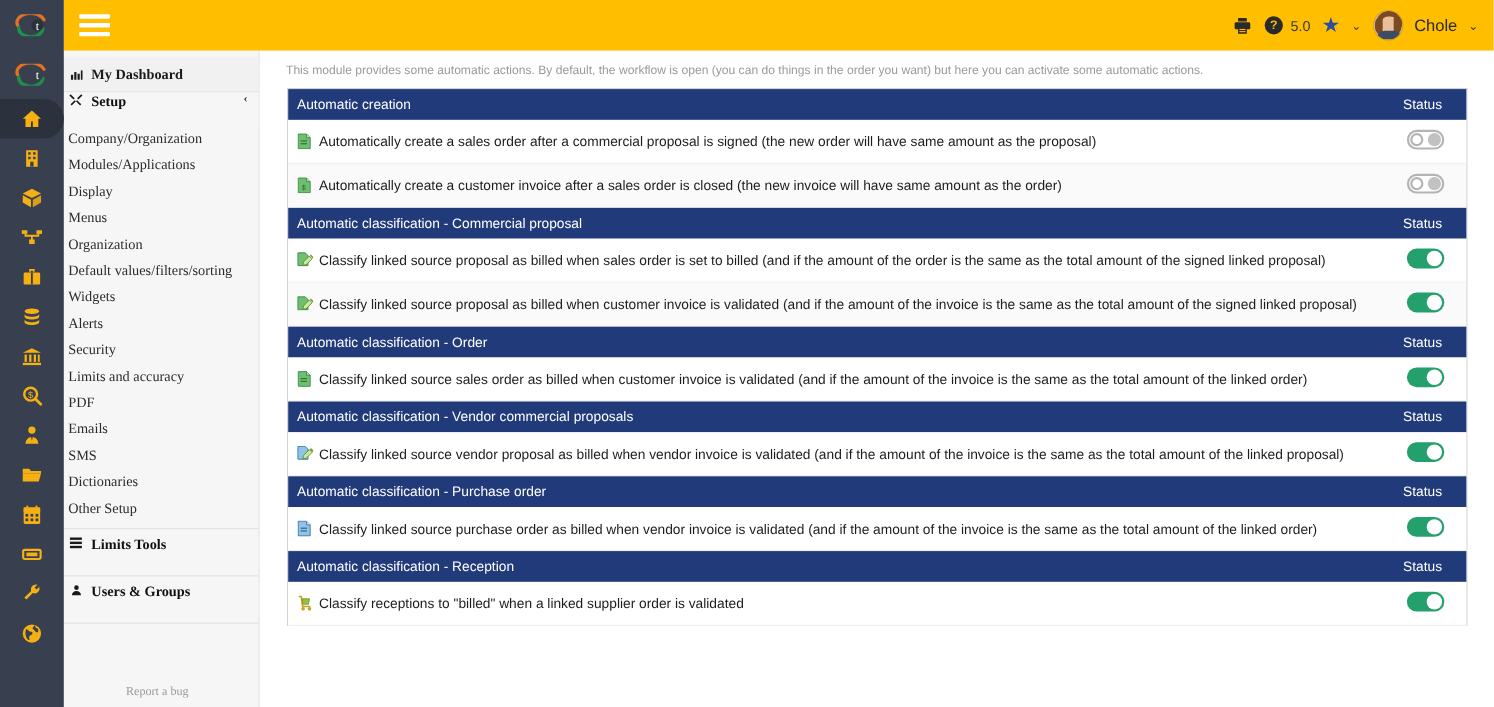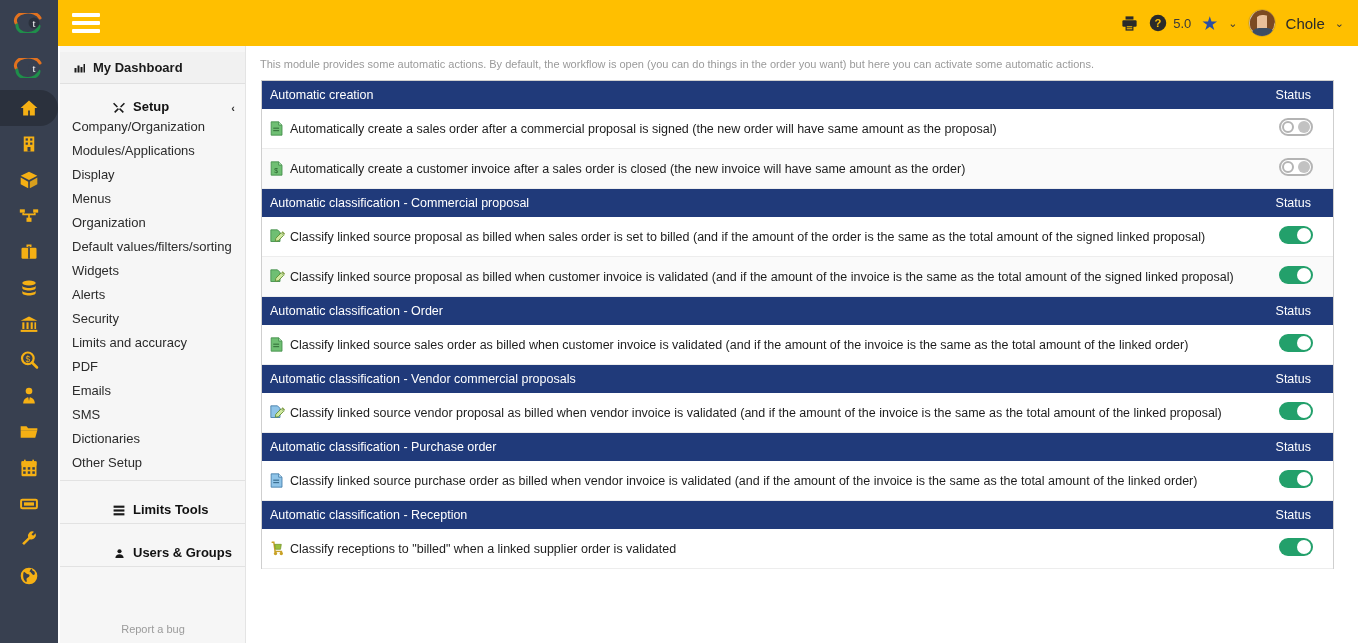--- a/index.html
+++ b/index.html
@@ -69,39 +69,39 @@
   .av-hair2{ position:absolute; left:1px; top:6px; width:7px; height:16px;
     background:#7c4a22; border-radius:6px 0 0 8px;}
   .av-hair3{ position:absolute; right:1px; top:6px; width:7px; height:16px;
     background:#7c4a22; border-radius:0 6px 8px 0;}
   .av-body{ position:absolute; left:2px; bottom:0; width:24px; height:8px;
     background:#3c4c63; border-radius:9px 9px 0 0;}
   .tb-user{ font-size:15px; color:#2a2a2a; }
 
   
   .sidebar{
-    position:absolute; left:60px; top:46px; width:186px; height:597px;
+    position:absolute; left:50px; top:46px; width:186px; height:597px;
     background:#f6f6f6;
     border-right:1px solid #e4e4e4;
     z-index:3;
+    font-family:Liberation Serif, serif;
   }
   .side-dash{
     height:32px; display:flex; align-items:center; gap:7px;
     padding:0 0 0 12px;
     font-weight:bold; font-size:13px; color:#1a1a1a;
     background:#f1f1f1;
     border-bottom:1px solid #e0e0e0;
     margin-top:6px;
   }
   .side-sect{
-    height:30px; display:flex; align-items:flex-end; gap:7px;
+    height:30px; display:flex; align-items:flex-start; gap:7px;
     padding:0 10px 0 12px;
     font-weight:bold; font-size:13px; color:#111;
     background:#f6f6f6;
-    margin-left:40px;
   }
   .side-sect .chev{ margin-left:auto; font-size:11px; color:#333; }
   .side-item{
     height:24px; display:flex; align-items:center;
     padding-left:12px; font-size:13px; color:#2b2b2b;
     cursor:pointer;
   }
   .side-sep{ height:1px; background:#e2e2e2; margin:6px 0; }
   .side-foot{
     position:absolute; bottom:8px; left:0; width:186px;

